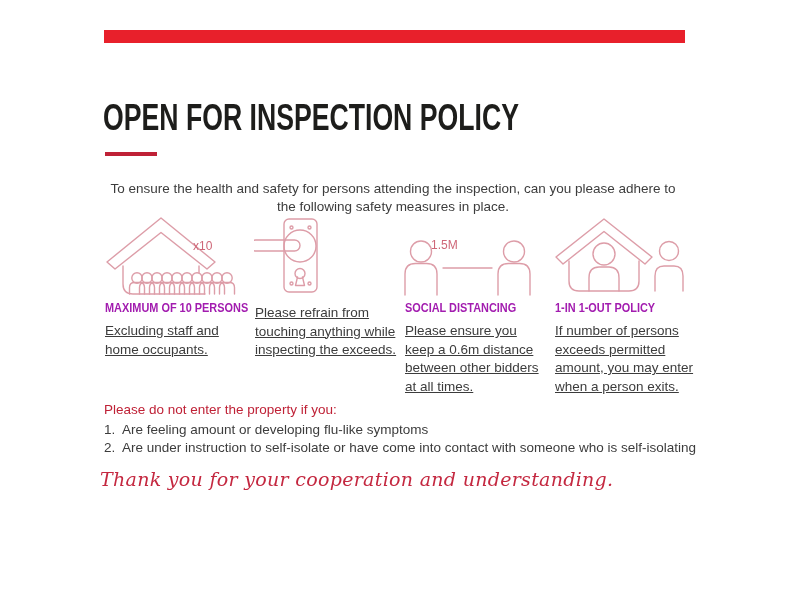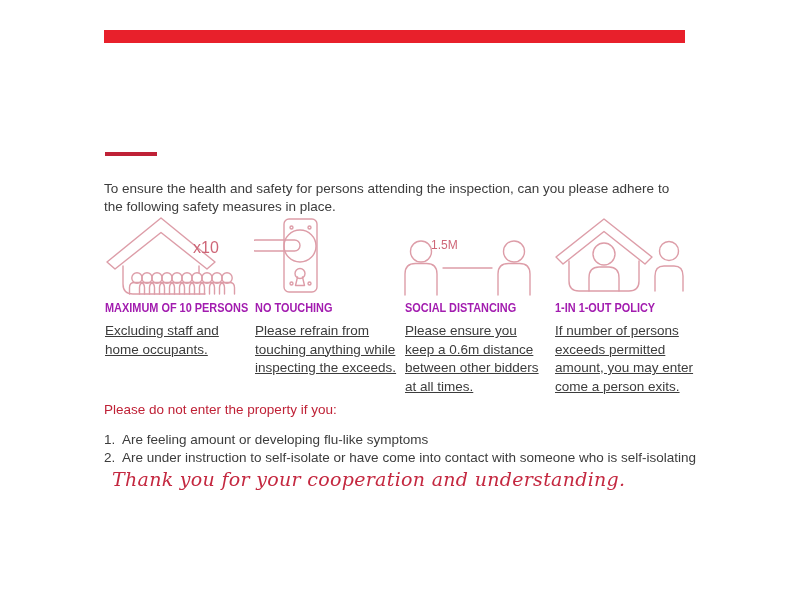--- a/index.html
+++ b/index.html
@@ -4,47 +4,48 @@
 <style>
   html,body{margin:0;padding:0;background:#fff;}
   .page{position:relative;width:800px;height:600px;background:#ffffff;overflow:hidden;
         font-family:"Liberation Sans",sans-serif;}
   .topbar{position:absolute;left:104px;top:30px;width:581px;height:13px;background:#e8202b;}
   .title{position:absolute;left:103px;top:99px;margin:0;font-size:37px;font-weight:700;
          color:#1d1d1b;line-height:1;}
   .title .condense{display:inline-block;transform:scaleX(0.72);transform-origin:0 0;white-space:nowrap;}
   .underline{position:absolute;left:105px;top:152px;width:52px;height:4px;background:#bf2136;}
   .intro{position:absolute;left:104px;top:166px;width:578px;font-size:13.5px;line-height:18px;
-         color:#3c3c3c;}
+         color:#3c3c3c;text-align:center;}
   .columns{position:absolute;left:104px;top:215px;width:620px;display:grid;
            grid-template-columns:repeat(4,150px);}
   .col{width:150px;}
   .icon-box{position:relative;width:150px;height:82px;}
   .icon-box svg{position:absolute;left:0;top:0;}
-  .badge{position:absolute;font-size:16px;font-weight:400;color:#ce6677;}
+  .badge{position:absolute;font-size:12px;font-weight:400;color:#ce6677;}
   .badge-x10{left:89px;top:24px;}
   .badge-15m{left:27px;top:23px;font-size:12px;}
   .m-head{margin:4px 0 0 1px;font-size:13px;font-weight:700;color:#a21caf;line-height:14px;}
   .m-head .condense{display:inline-block;transform:scaleX(0.84);transform-origin:0 0;white-space:nowrap;}
   .m-body{margin:7px 0 0 1px;width:142px;font-size:13.5px;line-height:18.5px;color:#3c3c3c;text-decoration:underline;}
   .warning{position:absolute;left:104px;top:401px;width:620px;}
-  .warning-head{font-size:13.5px;line-height:18px;color:#bf2136;margin:0 0 12px 0;}
+  .warning-head{font-size:13.5px;line-height:18px;color:#bf2136;margin:0 0 2px 0;}
   .warn-item{font-size:13.5px;line-height:18px;color:#3c3c3c;display:flex;}
   .warn-item .num{width:18px;flex:0 0 18px;}
   .thanks{position:absolute;left:100px;top:468px;font-family:"DejaVu Serif",serif;
-          font-style:italic;font-size:19px;color:#c42840;letter-spacing:0.3px;margin-left:12px;}
+          font-style:italic;font-size:19px;color:#c42840;letter-spacing:0.3px;}
   .ic{stroke:#dd9da8;fill:none;stroke-width:1.4;stroke-linecap:round;stroke-linejoin:round;}
 </style>
 </head>
 <body>
 
 <div class="page">
 
   <div class="topbar"></div>
 
+  <h1 class="title"><span class="condense">OPEN FOR INSPECTION POLICY</span></h1>
 
   <div class="underline"></div>
 
   <p class="intro">To ensure the health and safety for persons attending the inspection, can you please adhere to the following safety measures in place.</p>
 
   <div class="columns">
 
     <div class="col">
       <div class="icon-box">
         <svg width="150" height="82" viewBox="0 0 150 82">
@@ -89,21 +90,20 @@
               <circle cx="55.5" cy="12.5" r="1.5"></circle>
             <circle cx="37.5" cy="68.5" r="1.5"></circle>
               <circle cx="55.5" cy="68.5" r="1.5"></circle>
             <circle cx="46" cy="31" r="16"></circle>
             <rect x="-4" y="25" width="50" height="11" rx="5.5"></rect>
             <circle cx="46" cy="58.5" r="5"></circle>
             <path d="M43.5,62 L41.5,70.5 H50.5 L48.5,62"></path>
           </g>
         </svg>
       </div>
-      <div class="m-head"><span class="condense">NO TOUCHING</span></div>
       <div class="m-body">Please refrain from touching anything while inspecting the exceeds.</div>
     </div>
 
     <div class="col">
       <div class="icon-box">
         <svg width="150" height="82" viewBox="0 0 150 82">
           <g class="ic">
             <circle cx="17" cy="36.5" r="10.5"></circle>
             <path d="M1,80 V59 Q1,48.5 11.5,48.5 H22.5 Q33,48.5 33,59 V80"></path>
             <line x1="39" y1="53" x2="88" y2="53"></line>
@@ -124,21 +124,21 @@
             <path d="M2,42 L50,4 L98,42 L91,49 L50,16.5 L9,49 Z"></path>
             <path d="M15,46 V66 Q15,76 25,76 H75 Q85,76 85,66 V46"></path>
             <circle cx="50" cy="39" r="11"></circle>
             <path d="M35,76 V63 Q35,52 45,52 H55 Q65,52 65,63 V76"></path>
             <circle cx="115" cy="36" r="9.5"></circle>
             <path d="M101,76 V61 Q101,51 110,51 H120 Q129,51 129,61 V76"></path>
           </g>
         </svg>
       </div>
       <div class="m-head"><span class="condense">1-IN 1-OUT POLICY</span></div>
-      <div class="m-body">If number of persons exceeds permitted amount, you may enter come a person exits.</div>
+      <div class="m-body">If number of persons exceeds permitted amount, you may enter when a person exits.</div>
     </div>
 
   </div>
 
   <div class="warning">
     <p class="warning-head">Please do not enter the property if you:</p>
     <div class="warn-item">
       <span class="num">1.</span>
       <span>Are feeling amount or developing flu-like symptoms</span>
     </div>

